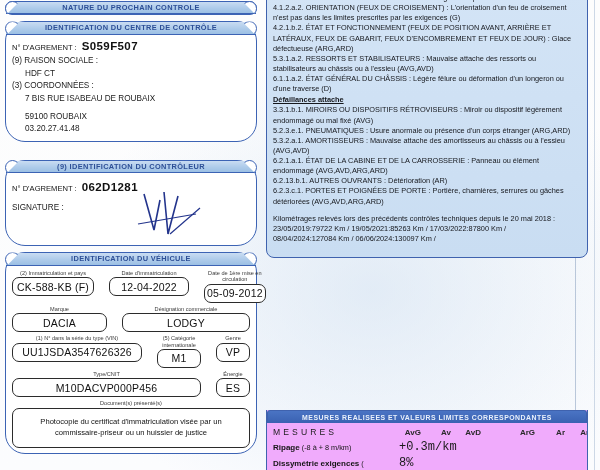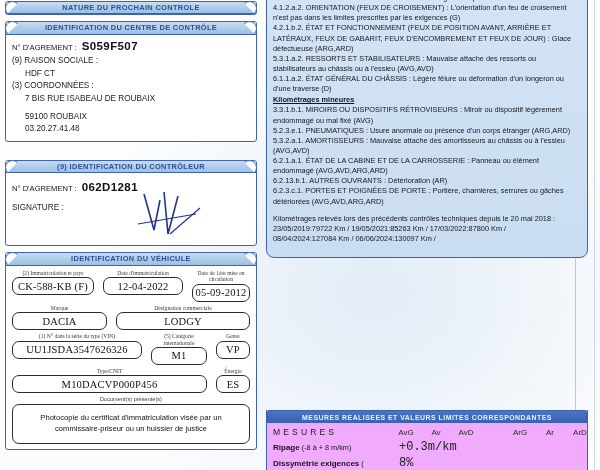--- a/index.html
+++ b/index.html
@@ -21,21 +21,21 @@
   .page{position:absolute;inset:0;display:flex;}
 
   
   .col-left{width:262px;position:relative;padding:0 3px;box-sizing:border-box;}
   .col-right{width:338px;position:relative;}
 
   
   .panel{
     position:relative;
     border:1.2px solid #3c63b4;
-    border-radius:3px;
+    border-radius:20px;
     background:#ffffff;
     margin:0 2px 4px 2px;
     box-sizing:border-box;
   }
   .banner{
     background:linear-gradient(180deg,#c9dcf2 0%,#aecbea 55%,#9cc0e4 100%);
     border-bottom:1px solid #3c63b4;
     border-top-left-radius:7px;border-top-right-radius:7px;
     text-align:center;
     font-size:7.4px;
@@ -76,21 +76,21 @@
   }
 
   
   .mini-lbl{font-size:5.6px;text-align:center;color:#3a3a3a;line-height:1.15;margin-bottom:1px;}
   .field{
     border:1.1px solid #2b2b2b;border-radius:7px;
     text-align:center;font-size:10.5px;
     padding:2.5px 2px;background:#fff;
     letter-spacing:.2px;white-space:nowrap;overflow:hidden;
   }
-  .row{display:flex;gap:9px;margin-bottom:3px;font-family:Liberation Serif, serif;}
+  .row{display:flex;gap:15px;margin-bottom:3px;}
   .c1{flex:0 0 82px;}
   .c2{flex:0 0 80px;}
   .c3{flex:1;}
   .doc-box{
     border:1.1px solid #2b2b2b;border-radius:7px;background:#fff;
     font-size:7.6px;text-align:center;padding:7px 8px 9px;line-height:1.45;
   }
 
   
   .defects{
@@ -122,21 +122,21 @@
   .meas-banner{
     background:linear-gradient(180deg,#4a74c4 0%,#3a61b2 100%);
     color:#e9f0fb;font-size:6.9px;font-weight:700;letter-spacing:.5px;
     text-align:center;padding:2.5px 0 2px;text-transform:uppercase;
     border:1.3px solid #3f62ae;border-bottom:none;
     border-top-left-radius:3px;border-top-right-radius:3px;
   }
   .meas-head{display:flex;align-items:baseline;padding:4px 6px 2px;}
   .meas-head .title{font-size:8.6px;letter-spacing:3.1px;color:#1c1c1c;flex:0 0 118px;}
   .meas-head .cols{display:flex;flex:1;font-size:8px;color:#2a2a2a;}
-  .meas-head .cols span{width:30px;text-align:center;}
+  .meas-head .cols span{width:30px;text-align:right;font-weight:bold;}
   .meas-head .cols .gap{width:24px;}
   .meas-row{display:flex;align-items:baseline;padding:1px 6px;}
   .meas-row .name{flex:0 0 118px;font-size:7.3px;color:#151515;}
   .meas-row .name b{font-size:8px;}
   .meas-row .mval{font-size:12px;font-family:"Liberation Mono", monospace;color:#1a1a1a;padding-left:8px;}
   .cut{overflow:hidden;}
 
   
   .edge-rule{position:absolute;right:24px;top:0;bottom:0;width:1px;background:#b9c7da;}
   .edge-rule2{position:absolute;right:5px;top:0;bottom:0;width:1px;background:#cdd8e6;}
@@ -260,21 +260,21 @@
   <div class="col-right">
     <div class="edge-rule"></div>
     <div class="edge-rule2"></div>
 
     <div class="defects">
       <p>4.1.1.a.2. ESSUIE-GLACE ET LAVE-GLACE : Lave-glace inopérant</p>
       <p>4.1.2.a.2. ORIENTATION (FEUX DE CROISEMENT) : L'orientation d'un feu de croisement n'est pas dans les limites prescrites par les exigences (G)</p>
       <p>4.2.1.b.2. ÉTAT ET FONCTIONNEMENT (FEUX DE POSITION AVANT, ARRIÈRE ET LATÉRAUX, FEUX DE GABARIT, FEUX D'ENCOMBREMENT ET FEUX DE JOUR) : Glace défectueuse (ARG,ARD)</p>
       <p>5.3.1.a.2. RESSORTS ET STABILISATEURS : Mauvaise attache des ressorts ou stabilisateurs au châssis ou à l'essieu (AVG,AVD)</p>
       <p>6.1.1.a.2. ÉTAT GÉNÉRAL DU CHÂSSIS : Légère fêlure ou déformation d'un longeron ou d'une traverse (D)</p>
-      <p class="sub">Kilométrages mineures</p>
+      <p class="sub">Défaillances attache</p>
       <p>3.3.1.b.1. MIROIRS OU DISPOSITIFS RÉTROVISEURS : Miroir ou dispositif légèrement endommagé ou mal fixé (AVG)</p>
       <p>5.2.3.e.1. PNEUMATIQUES : Usure anormale ou présence d'un corps étranger (ARG,ARD)</p>
       <p>5.3.2.a.1. AMORTISSEURS : Mauvaise attache des amortisseurs au châssis ou à l'essieu (AVG,AVD)</p>
       <p>6.2.1.a.1. ÉTAT DE LA CABINE ET DE LA CARROSSERIE : Panneau ou élément endommagé (AVG,AVD,ARG,ARD)</p>
       <p>6.2.13.b.1. AUTRES OUVRANTS : Détérioration (AR)</p>
       <p>6.2.3.c.1. PORTES ET POIGNÉES DE PORTE : Portière, charnières, serrures ou gâches détériorées (AVG,AVD,ARG,ARD)</p>
       <div class="spacer"></div>
       <p>Kilométrages relevés lors des précédents contrôles techniques depuis le 20 mai 2018 :</p>
       <p>23/05/2019:79722 Km /  19/05/2021:85263 Km /  17/03/2022:87800 Km /</p>
       <p>08/04/2024:127084 Km /  06/06/2024:130097 Km /</p>

